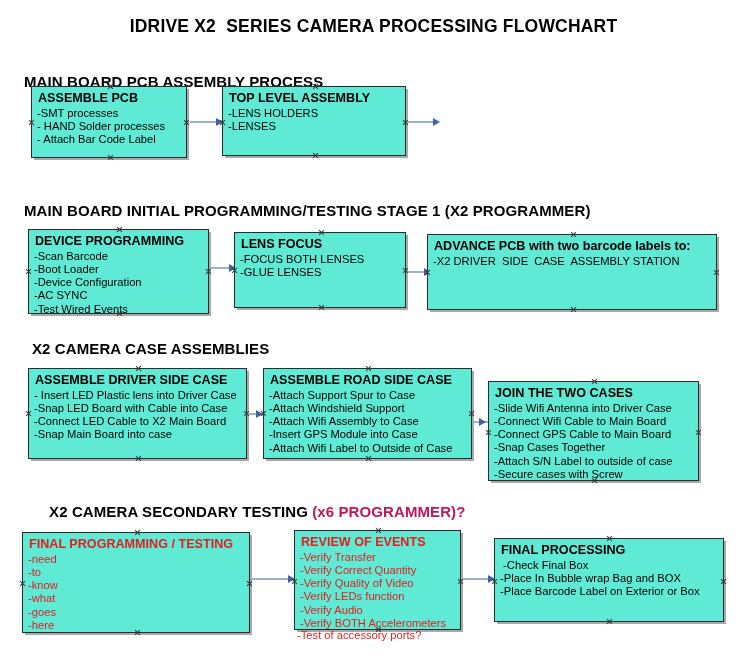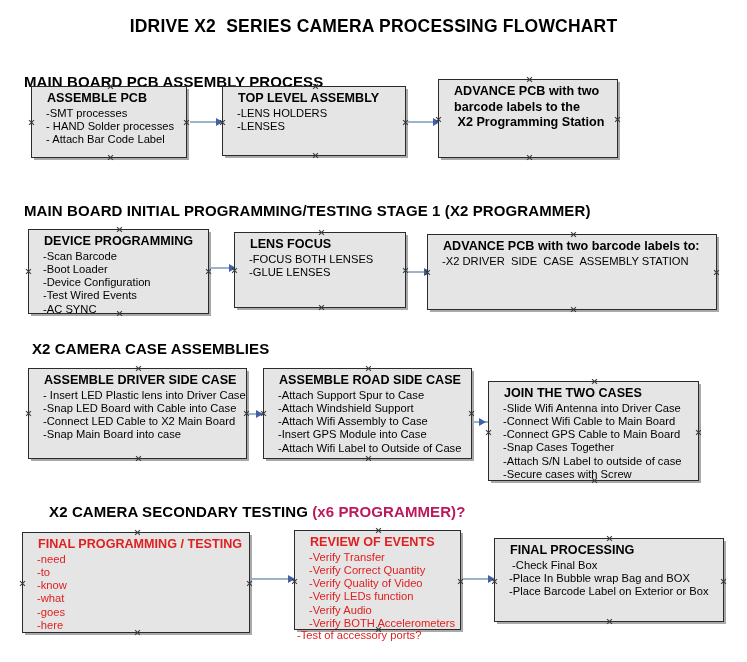--- a/index.html
+++ b/index.html
@@ -22,24 +22,24 @@
   }
   .sec1{left:24px;top:73px;}
   .sec2{left:24px;top:202px;}
   .sec3{left:32px;top:340px;text-align:right;}
   .sec4{left:32px;top:486px;}
   .red{color:#be185d;}
 
   
   .box{
     position:absolute;box-sizing:border-box;
-    background:#e5e5e5;
+    background:#5eead4;
     border:1.4px solid #2b2b2b;
     box-shadow:2.5px 2.5px 0 -0.5px #a9a9a9;
-    padding:4px 5px 3px 14px;
+    padding:4px 5px 3px 5px;
     overflow:visible;
   }
   .box-title{
     font-size:12.6px;font-weight:bold;line-height:1.16;white-space:pre;
     margin:0 0 1px 1px;
   }
   .box-line{
     font-size:11.2px;line-height:1.185;white-space:pre;
   }
   .box-title.red,.box-line.red{color:#e02020;}
@@ -101,42 +101,31 @@
     </div>
     <span class="hx" style="left:89px;top:-4px;"></span>
     <span class="hx" style="left:89px;bottom:-4px;"></span>
     <span class="hx" style="left:-4px;top:32px;"></span>
     <span class="hx" style="right:-4px;top:32px;"></span>
   </div>
 
   <div class="conn" style="left:408px;top:121px;width:30px;"></div>
   <div class="arrowhead" style="left:433px;top:118px;"></div>
 
-  <div class="box" style="left:438px;top:79px;width:180px;height:79px;">
-    <div class="box-title">ADVANCE PCB with two</div>
-    <div class="box-body">
-      <div class="box-title">barcode labels to the</div>
-      <div class="box-title"> X2 Programming Station</div>
-    </div>
-    <span class="hx" style="left:87px;top:-4px;"></span>
-    <span class="hx" style="left:87px;bottom:-4px;"></span>
-    <span class="hx" style="left:-4px;top:36px;"></span>
-    <span class="hx" style="right:-4px;top:36px;"></span>
-  </div>
 
   <div class="section-head sec2">MAIN BOARD INITIAL PROGRAMMING/TESTING STAGE 1 (X2 PROGRAMMER)</div>
 
   <div class="box" style="left:28px;top:229px;width:181px;height:85px;">
     <div class="box-title">DEVICE PROGRAMMING</div>
     <div class="box-body">
       <div class="box-line">-Scan Barcode</div>
       <div class="box-line">-Boot Loader</div>
       <div class="box-line">-Device Configuration</div>
+      <div class="box-line">-AC SYNC</div>
       <div class="box-line">-Test Wired Events</div>
-      <div class="box-line">-AC SYNC</div>
     </div>
     <span class="hx" style="left:87px;top:-4px;"></span>
     <span class="hx" style="left:87px;bottom:-4px;"></span>
     <span class="hx" style="left:-4px;top:38px;"></span>
     <span class="hx" style="right:-4px;top:38px;"></span>
   </div>
 
   <div class="conn" style="left:211px;top:267px;width:24px;"></div>
   <div class="arrowhead" style="left:229px;top:264px;"></div>
 

